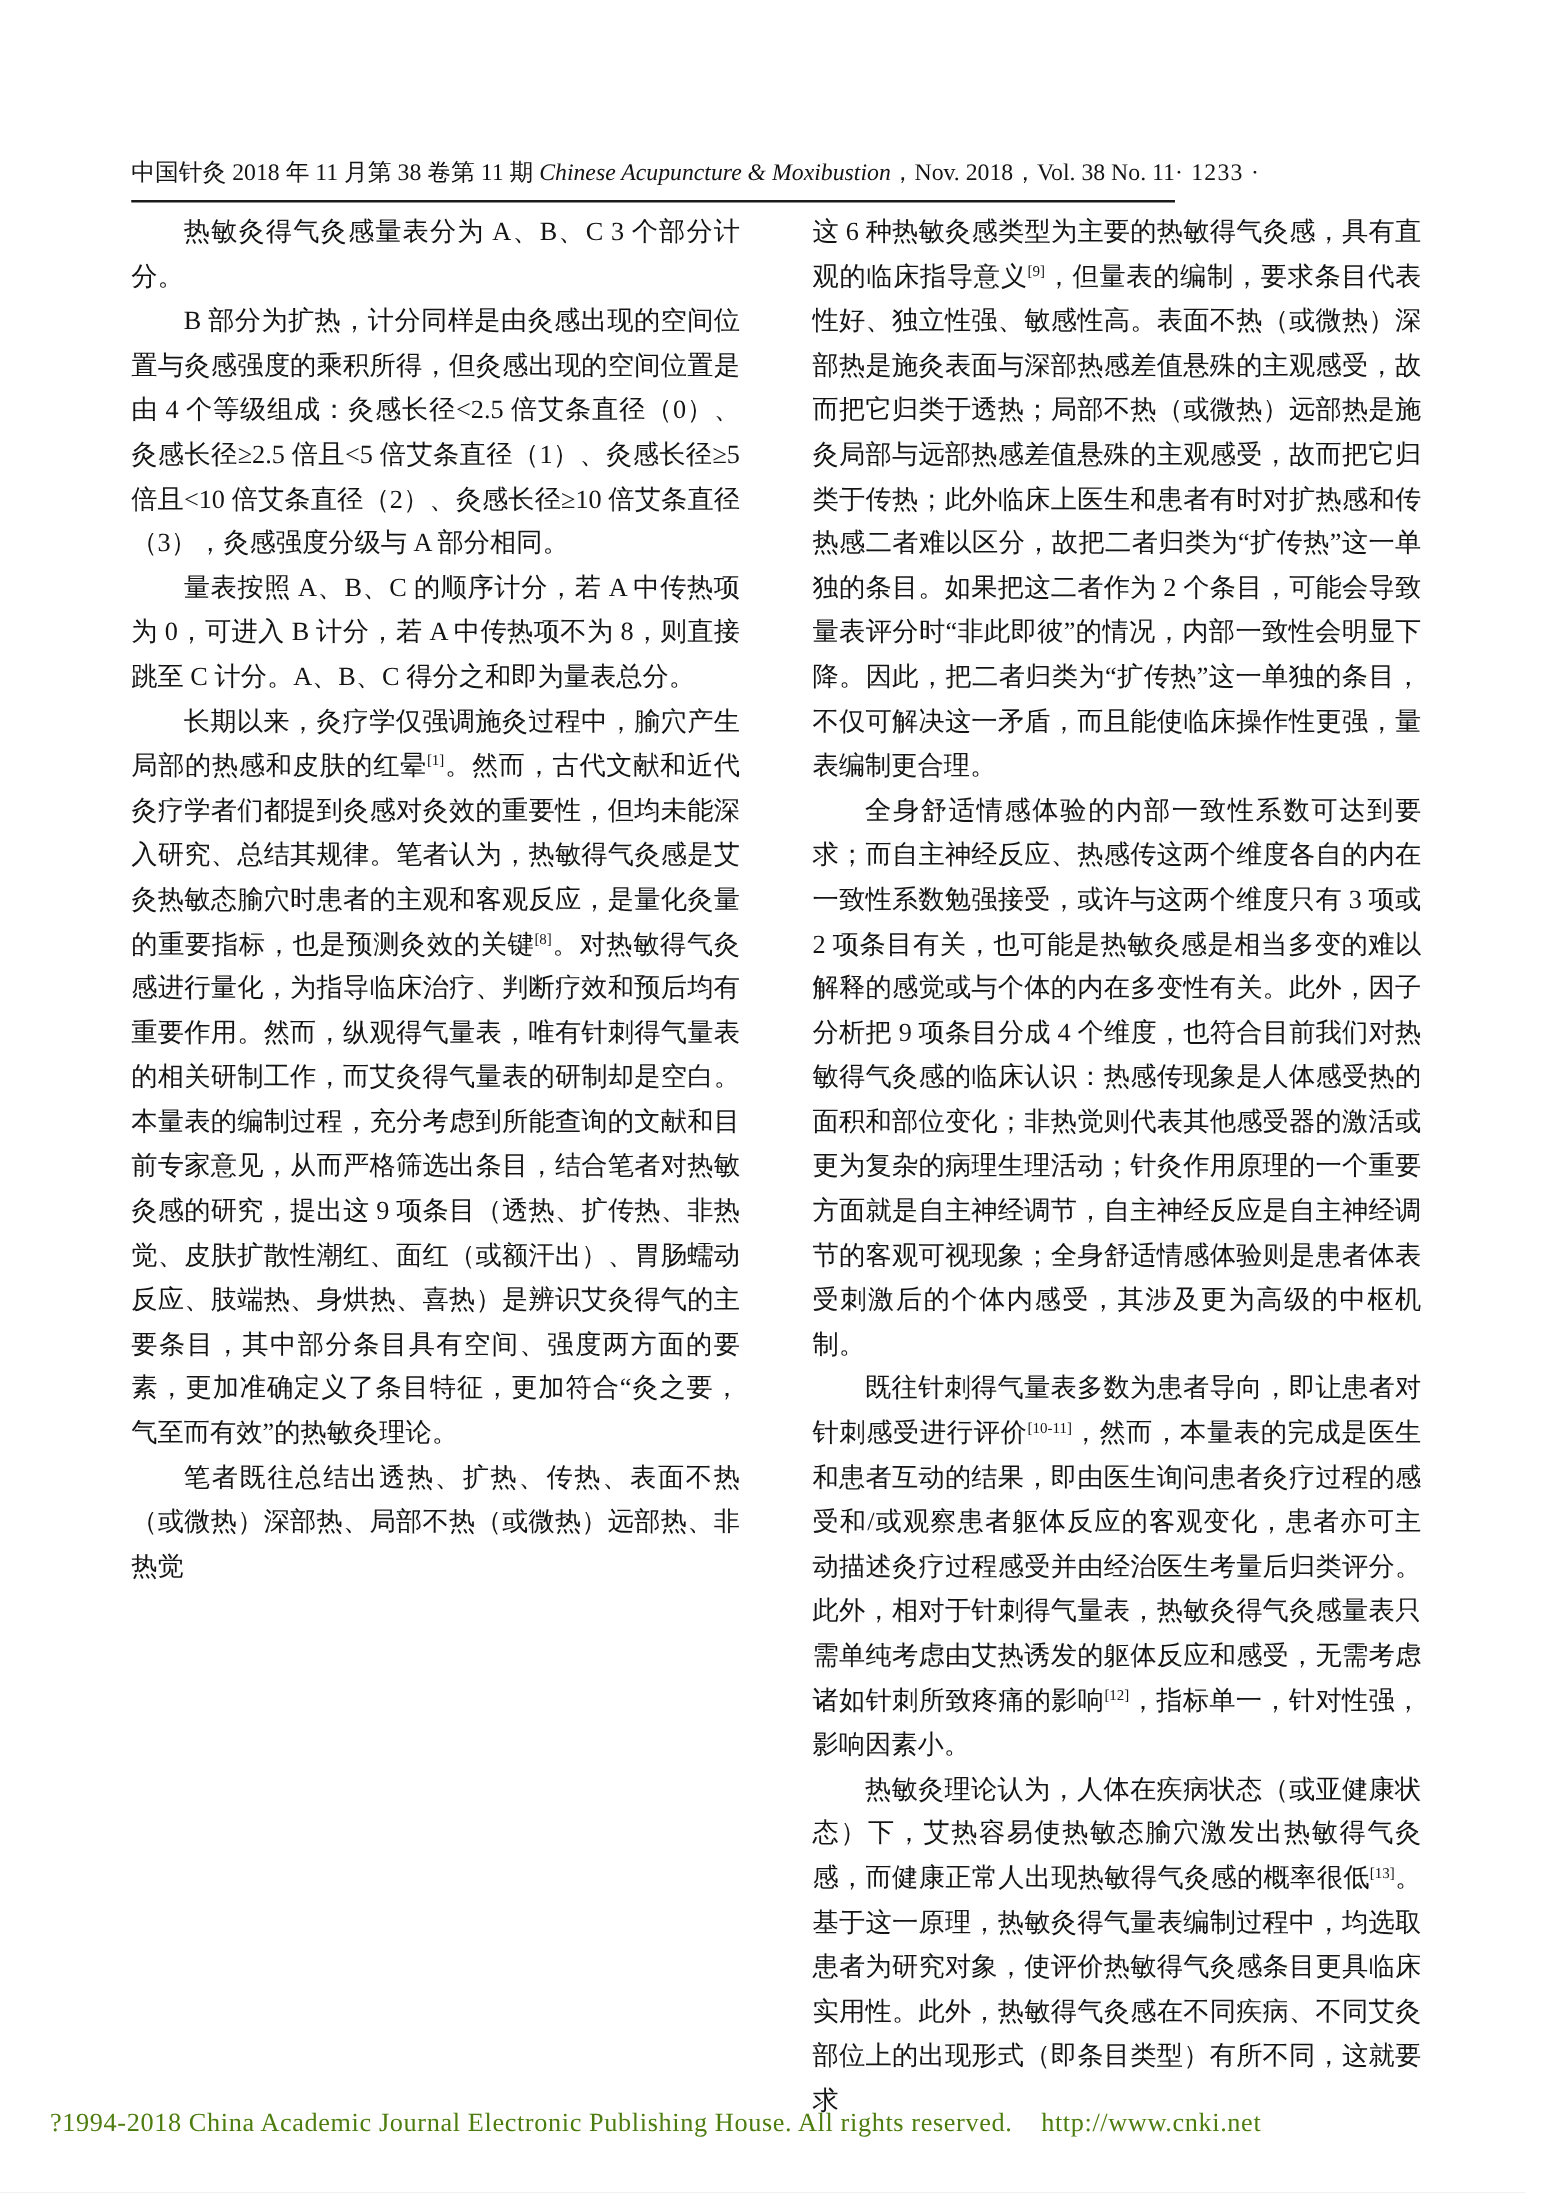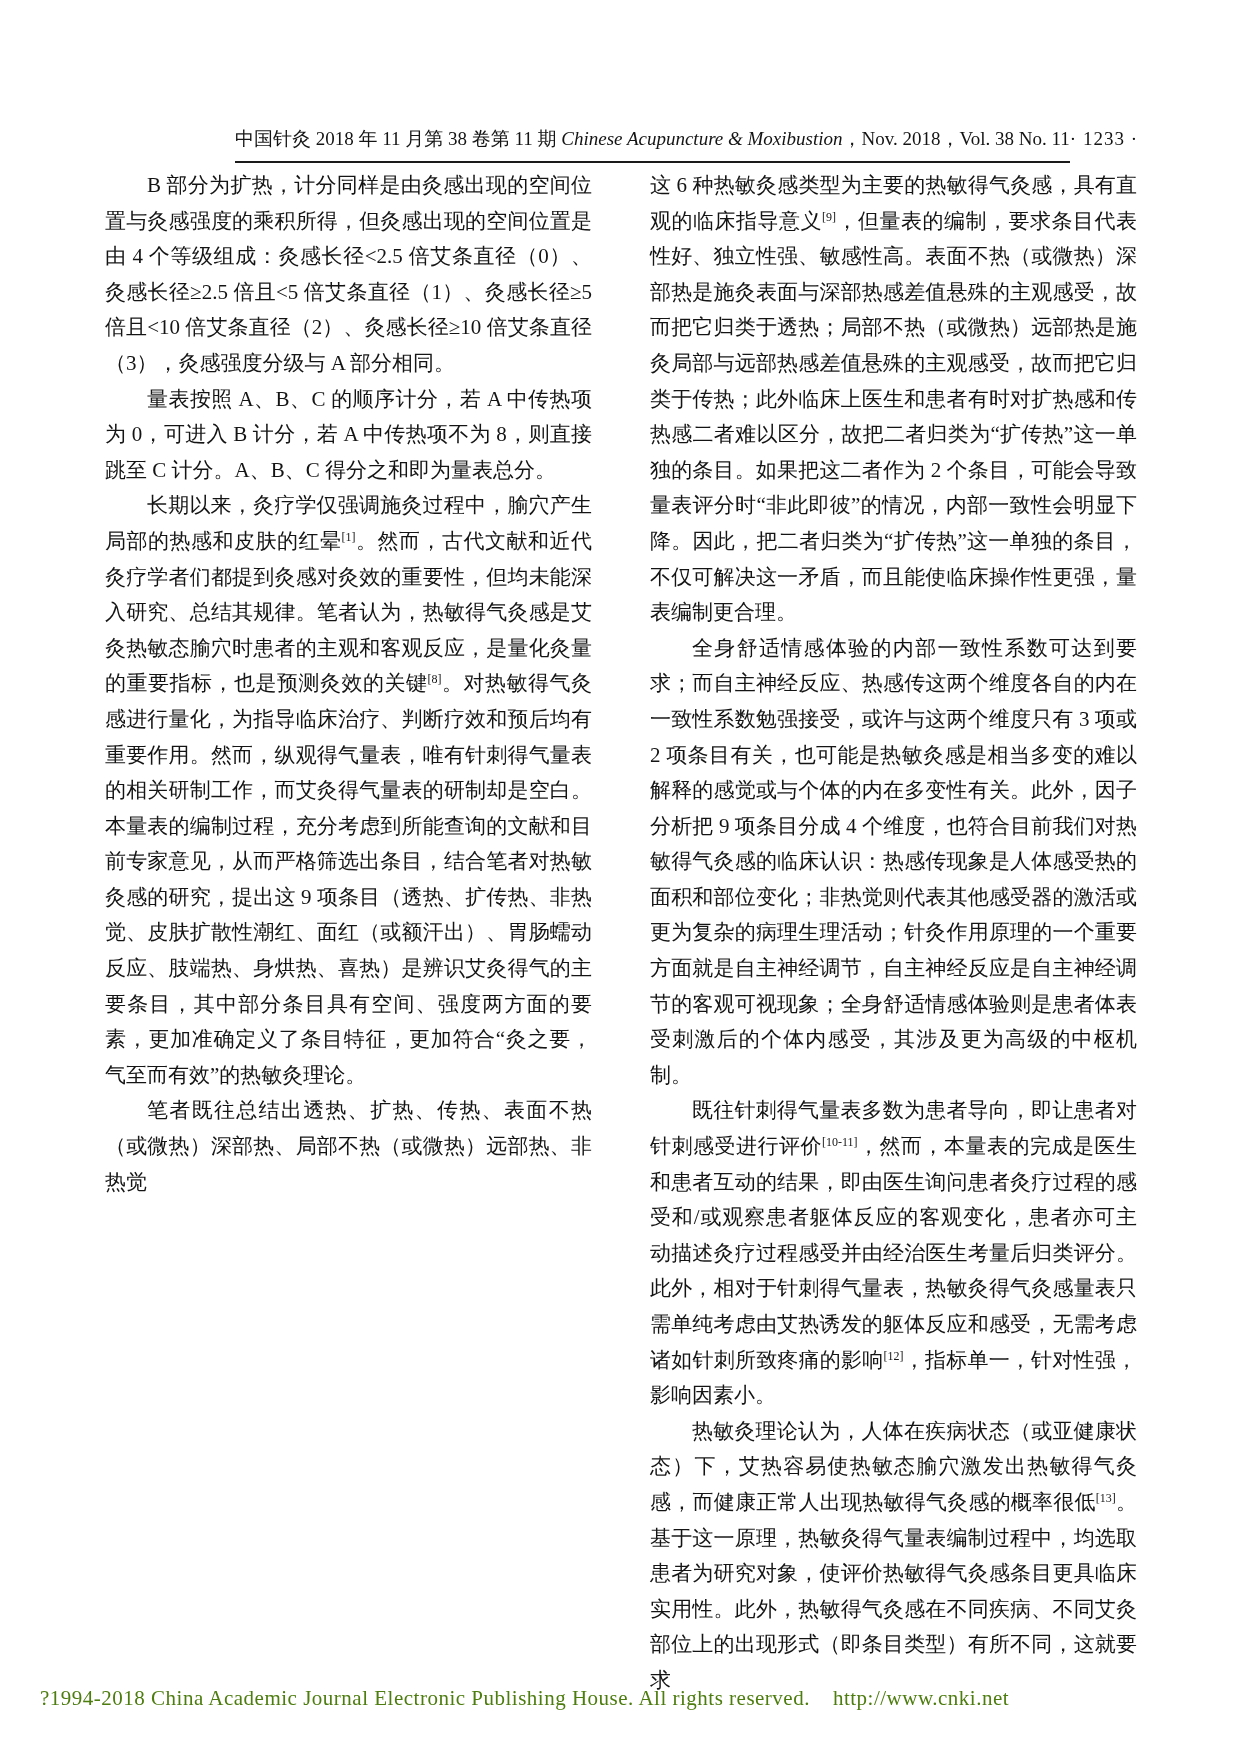--- a/index.html
+++ b/index.html
@@ -13,21 +13,21 @@
     color: #141414;
     overflow: hidden;
   }
   
   .header {
     position: absolute;
     top: 112px;
     left: 105px;
     right: 102px;
     display: flex;
-    justify-content: flex-end;
+    justify-content: flex-start;
     align-items: baseline;
     font-size: 19px;
     white-space: nowrap;
   }
   .header-left {
     border-bottom: 2px solid #1a1a1a;
     padding-bottom: 9px;
   }
   .header-left i { font-family: "Liberation Serif", serif; }
   .page-number { padding-bottom: 9px; letter-spacing: 1px; margin-top: 16px; }
@@ -73,20 +73,21 @@
 
 <div class="page">
 
   <div class="header">
     <span class="header-left"><span>中国针灸 2018 年 11 月第 38 卷第 11 期 </span><i>Chinese Acupuncture &amp; Moxibustion</i><span>，Nov. 2018，Vol. 38 No. 11</span></span>
     <span class="page-number">· 1233 ·</span>
   </div>
 
   <div class="columns">
     <div class="column">
+        <div class="para indent">热敏灸得气灸感量表分为 A、B、C 3 个部分计分。</div>
         <div class="para indent">B 部分为扩热，计分同样是由灸感出现的空间位置与灸感强度的乘积所得，但灸感出现的空间位置是由 4 个等级组成：灸感长径&lt;2.5 倍艾条直径（0）、灸感长径≥2.5 倍且&lt;5 倍艾条直径（1）、灸感长径≥5 倍且&lt;10 倍艾条直径（2）、灸感长径≥10 倍艾条直径（3），灸感强度分级与 A 部分相同。</div>
         <div class="para indent">量表按照 A、B、C 的顺序计分，若 A 中传热项为 0，可进入 B 计分，若 A 中传热项不为 8，则直接跳至 C 计分。A、B、C 得分之和即为量表总分。</div>
         <div class="para indent">长期以来，灸疗学仅强调施灸过程中，腧穴产生局部的热感和皮肤的红晕<sup class="cite">[1]</sup>。然而，古代文献和近代灸疗学者们都提到灸感对灸效的重要性，但均未能深入研究、总结其规律。笔者认为，热敏得气灸感是艾灸热敏态腧穴时患者的主观和客观反应，是量化灸量的重要指标，也是预测灸效的关键<sup class="cite">[8]</sup>。对热敏得气灸感进行量化，为指导临床治疗、判断疗效和预后均有重要作用。然而，纵观得气量表，唯有针刺得气量表的相关研制工作，而艾灸得气量表的研制却是空白。本量表的编制过程，充分考虑到所能查询的文献和目前专家意见，从而严格筛选出条目，结合笔者对热敏灸感的研究，提出这 9 项条目（透热、扩传热、非热觉、皮肤扩散性潮红、面红（或额汗出）、胃肠蠕动反应、肢端热、身烘热、喜热）是辨识艾灸得气的主要条目，其中部分条目具有空间、强度两方面的要素，更加准确定义了条目特征，更加符合“灸之要，气至而有效”的热敏灸理论。</div>
         <div class="para indent">笔者既往总结出透热、扩热、传热、表面不热（或微热）深部热、局部不热（或微热）远部热、非热觉</div>
       </div>
     <div class="column">
         <div class="para">这 6 种热敏灸感类型为主要的热敏得气灸感，具有直观的临床指导意义<sup class="cite">[9]</sup>，但量表的编制，要求条目代表性好、独立性强、敏感性高。表面不热（或微热）深部热是施灸表面与深部热感差值悬殊的主观感受，故而把它归类于透热；局部不热（或微热）远部热是施灸局部与远部热感差值悬殊的主观感受，故而把它归类于传热；此外临床上医生和患者有时对扩热感和传热感二者难以区分，故把二者归类为“扩传热”这一单独的条目。如果把这二者作为 2 个条目，可能会导致量表评分时“非此即彼”的情况，内部一致性会明显下降。因此，把二者归类为“扩传热”这一单独的条目，不仅可解决这一矛盾，而且能使临床操作性更强，量表编制更合理。</div>
         <div class="para indent">全身舒适情感体验的内部一致性系数可达到要求；而自主神经反应、热感传这两个维度各自的内在一致性系数勉强接受，或许与这两个维度只有 3 项或 2 项条目有关，也可能是热敏灸感是相当多变的难以解释的感觉或与个体的内在多变性有关。此外，因子分析把 9 项条目分成 4 个维度，也符合目前我们对热敏得气灸感的临床认识：热感传现象是人体感受热的面积和部位变化；非热觉则代表其他感受器的激活或更为复杂的病理生理活动；针灸作用原理的一个重要方面就是自主神经调节，自主神经反应是自主神经调节的客观可视现象；全身舒适情感体验则是患者体表受刺激后的个体内感受，其涉及更为高级的中枢机制。</div>
         <div class="para indent">既往针刺得气量表多数为患者导向，即让患者对针刺感受进行评价<sup class="cite">[10-11]</sup>，然而，本量表的完成是医生和患者互动的结果，即由医生询问患者灸疗过程的感受和/或观察患者躯体反应的客观变化，患者亦可主动描述灸疗过程感受并由经治医生考量后归类评分。此外，相对于针刺得气量表，热敏灸得气灸感量表只需单纯考虑由艾热诱发的躯体反应和感受，无需考虑诸如针刺所致疼痛的影响<sup class="cite">[12]</sup>，指标单一，针对性强，影响因素小。</div>
         <div class="para indent">热敏灸理论认为，人体在疾病状态（或亚健康状态）下，艾热容易使热敏态腧穴激发出热敏得气灸感，而健康正常人出现热敏得气灸感的概率很低<sup class="cite">[13]</sup>。基于这一原理，热敏灸得气量表编制过程中，均选取患者为研究对象，使评价热敏得气灸感条目更具临床实用性。此外，热敏得气灸感在不同疾病、不同艾灸部位上的出现形式（即条目类型）有所不同，这就要求</div>

